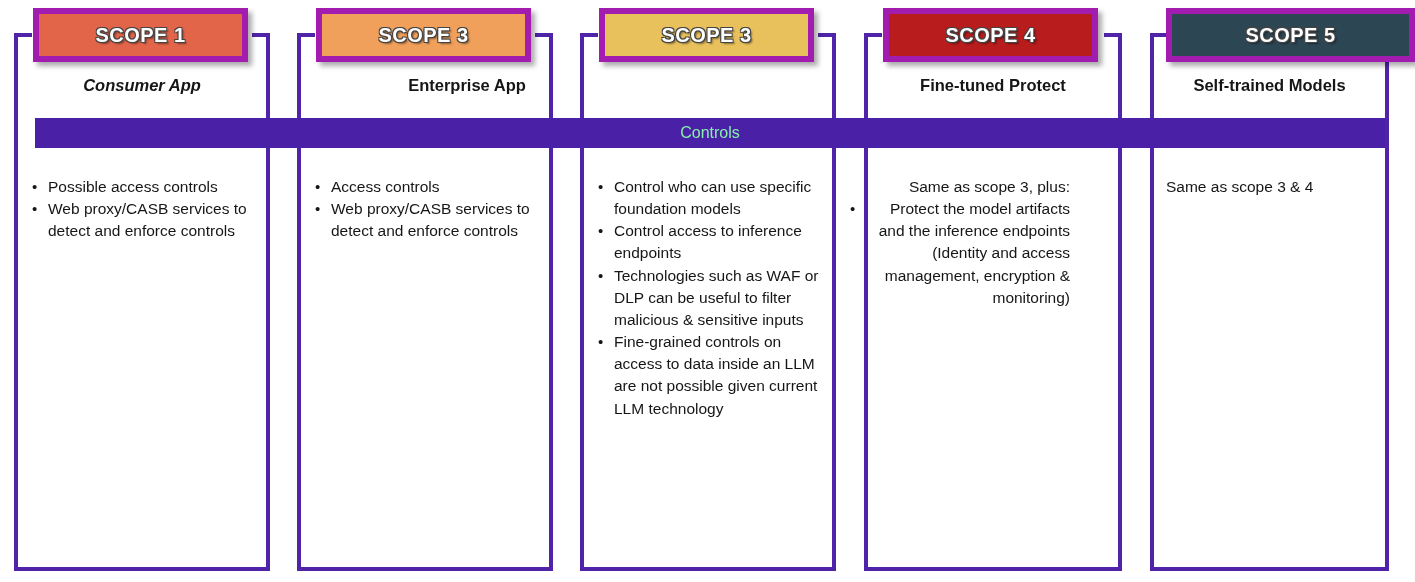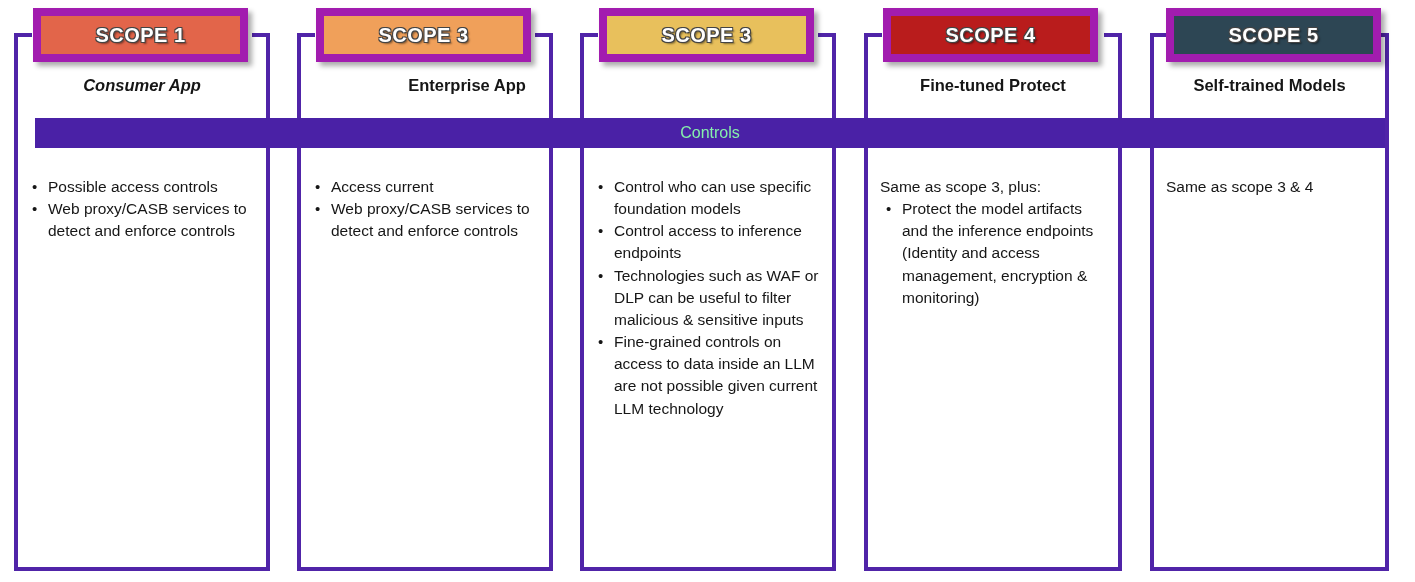--- a/index.html
+++ b/index.html
@@ -52,21 +52,21 @@
   }
   .col .frame-top-l { left: 0; }
   .col .frame-top-r { right: 0; }
 
   
   .badge {
     position: absolute;
     box-sizing: border-box;
     top: 8px;
     height: 54px;
-    border: 8px solid #a21caf;
+    border: 6px solid #a21caf;
     box-shadow: 4px 4px 5px rgba(0,0,0,0.33);
     display: flex;
     align-items: center;
     justify-content: center;
     z-index: 6;
   }
   .badge-label {
     font-size: 20px;
     font-weight: bold;
     letter-spacing: 0.5px;
@@ -172,21 +172,21 @@
     <div class="frame-bottom"></div>
     <div class="frame-top-l" style="width:18px;"></div>
     <div class="frame-top-r" style="width:18px;"></div>
   </div>
   <div class="badge" style="left:316px; width:215px; background:#F0A05A;">
     <span class="badge-label">SCOPE 3</span>
   </div>
   <div class="subtitle" style="left:297px; width:256px;padding-left:42px;">Enterprise App</div>
   <div class="body-text" style="left:309px; width:236px;">
     <ul class="bullets">
-      <li>Access current</li>
+      <li>Access controls</li>
       <li>Web proxy/CASB services to detect and enforce controls</li>
     </ul>
   </div>
 
   <div class="col" style="left:580px; width:256px;">
     <div class="frame-left"></div>
     <div class="frame-right"></div>
     <div class="frame-bottom"></div>
     <div class="frame-top-l" style="width:18px;"></div>
     <div class="frame-top-r" style="width:18px;"></div>
@@ -207,35 +207,35 @@
     <div class="frame-left"></div>
     <div class="frame-right"></div>
     <div class="frame-bottom"></div>
     <div class="frame-top-l" style="width:18px;"></div>
     <div class="frame-top-r" style="width:18px;"></div>
   </div>
   <div class="badge" style="left:883px; width:215px; background:#b91c1c;">
     <span class="badge-label">SCOPE 4</span>
   </div>
   <div class="subtitle" style="left:864px; width:258px;">Fine-tuned Protect</div>
-  <div class="body-text" style="left:880px; width:226px;">
+  <div class="body-text" style="left:844px; width:226px;text-align:right;">
     <p class="lead">Same as scope 3, plus:</p>
     <ul class="bullets">
       <li>Protect the model artifacts and the inference endpoints (Identity and access management, encryption &amp; monitoring)</li>
     </ul>
   </div>
 
   <div class="col" style="left:1150px; width:239px;">
     <div class="frame-left"></div>
     <div class="frame-right"></div>
     <div class="frame-bottom"></div>
     <div class="frame-top-l" style="width:16px;"></div>
     <div class="frame-top-r" style="width:8px;"></div>
   </div>
-  <div class="badge" style="left:1166px; width:215px; background:#2D4654;">
+  <div class="badge" style="left:1166px; width:249px; background:#2D4654;">
     <span class="badge-label">SCOPE 5</span>
   </div>
   <div class="subtitle" style="left:1150px; width:239px;">Self-trained Models</div>
   <div class="body-text" style="left:1166px; width:215px;">
     <p class="lead">Same as scope 3 &amp; 4</p>
   </div>
 
   <div id="controls-band">
     <span class="band-label">Controls</span>
   </div>

